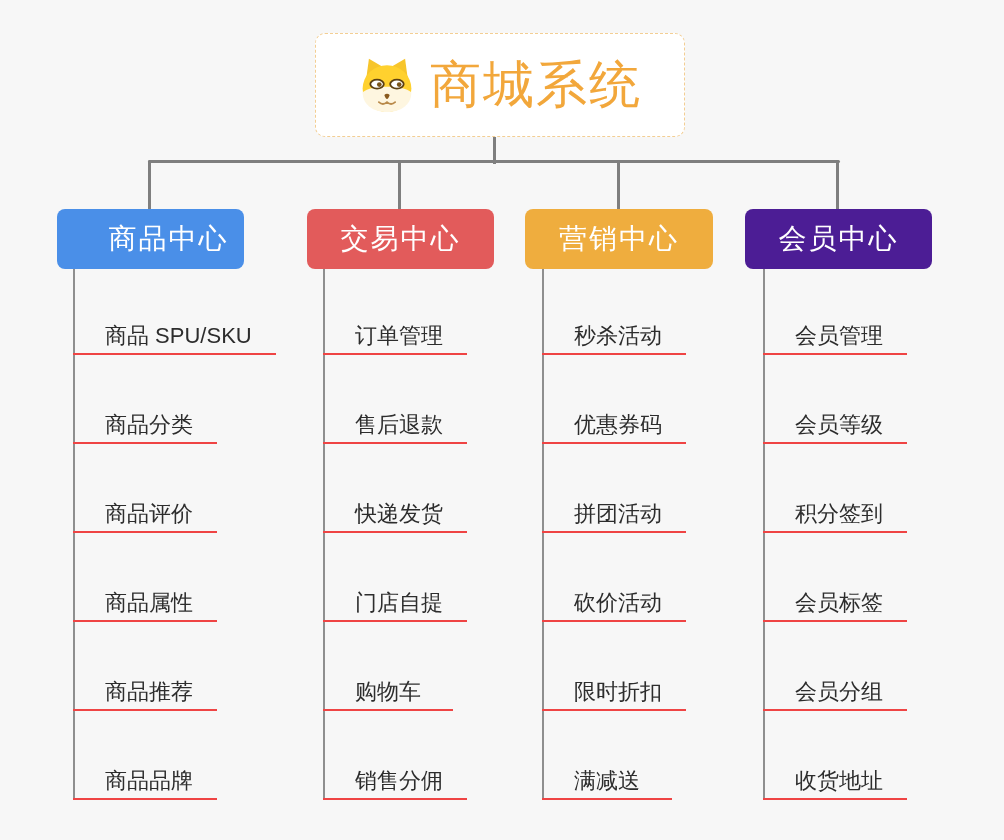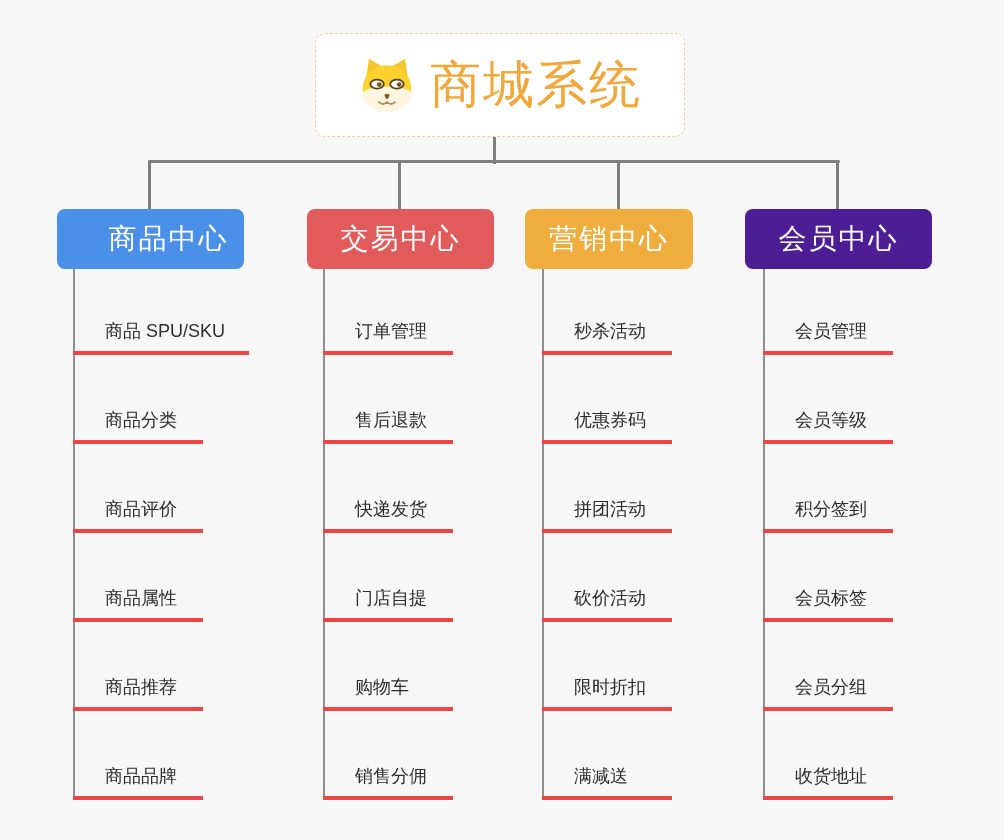--- a/index.html
+++ b/index.html
@@ -24,32 +24,32 @@
   .drop-0 { left:148px; } .drop-1 { left:398px; } .drop-2 { left:617px; } .drop-3 { left:836px; }
 
   
   .branch-header {
     position:absolute; top:209px; height:60px; border-radius:8px;
     color:#FFFFFF; font-size:28px; letter-spacing:2px;
     display:flex; align-items:center; justify-content:center; cursor:pointer;
   }
   .bh-0 { left:57px;  width:187px;padding-left:36px; }
   .bh-1 { left:307px; width:187px; }
-  .bh-2 { left:525px; width:168px; }
+  .bh-2 { left:525px; width:188px; }
   .bh-3 { left:745px; width:187px; }
 
   
   .branch-list { position:absolute; top:269px; list-style:none; border-left:2px solid #8F8F8F; }
   .bl-0 { left:73px; } .bl-1 { left:323px; } .bl-2 { left:542px; } .bl-3 { left:763px; }
   .branch-list li {
     width:max-content; min-width:130px; height:89px;
     display:flex; align-items:flex-end;
-    padding:0 24px 8px 32px; margin-left:-2px;
-    border-bottom:4px solid #ef4444;
-    font-size:18px; color:#2D2D2D; cursor:pointer;
+    padding:0 24px 2px 32px; margin-left:-2px;
+    border-bottom:2px solid #ef4444;
+    font-size:22px; color:#2D2D2D; cursor:pointer;
   }
   .branch-list li:first-child { height:86px; }
 </style>
 </head>
 <body style="background: rgb(247, 247, 247);">
 
 <div id="canvas">
 
   <div class="line root-stem"></div>
   <div class="line trunk"></div>

